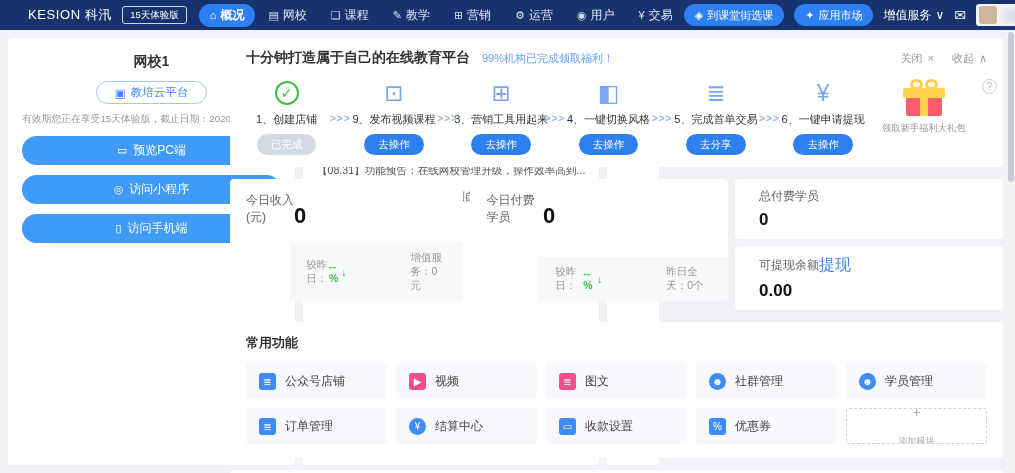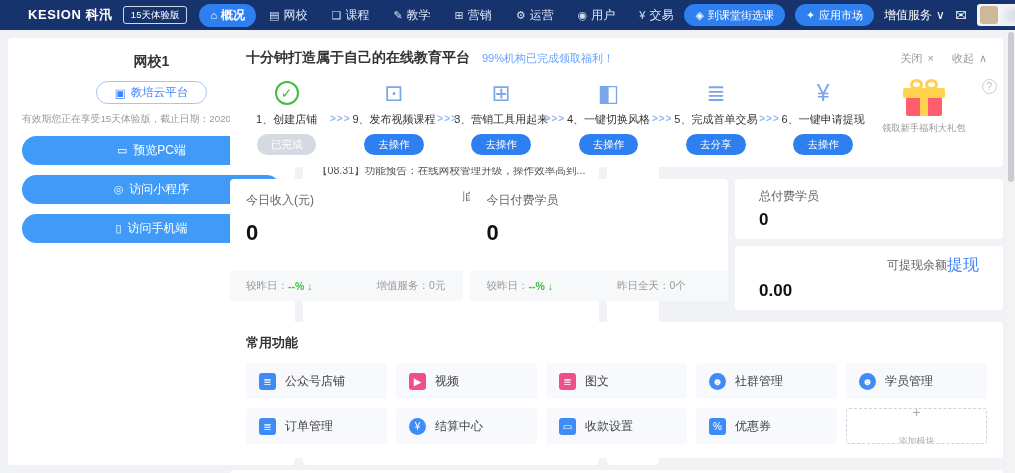--- a/index.html
+++ b/index.html
@@ -1,21 +1,21 @@
 <!DOCTYPE html>
 <html><head>
 <meta charset="utf-8">
 <style>
   *{box-sizing:border-box;margin:0;padding:0}
   html,body{width:1015px;height:473px;overflow:hidden}
   body{font-family:"Liberation Sans","DejaVu Sans",sans-serif;background:#f0f2f5;position:relative}
 
   
   .topnav{height:30px;background:#17336d;display:flex;align-items:center;padding:0 14px;color:#fff}
-  .logo{font-weight:bold;font-size:13px;letter-spacing:.6px;margin-left:14px;white-space:nowrap}
+  .logo{font-weight:normal;font-size:13px;letter-spacing:.6px;margin-left:14px;white-space:nowrap}
   .trial-badge{border:1px solid rgba(255,255,255,.8);border-radius:3px;font-size:9.5px;padding:1.5px 7px;margin-left:10px;white-space:nowrap}
   .menu{display:flex;align-items:center;gap:2px;margin-left:12px}
   .menu-item{display:flex;align-items:center;gap:4px;font-size:12px;color:#dde6f7;padding:3px 11px;border-radius:999px;cursor:pointer;white-space:nowrap}
   .menu-item.active{background:#2e7ff0;color:#fff;font-weight:bold}
   .mi-icon{font-size:11px;opacity:.95}
   .nav-right{margin-left:auto;display:flex;align-items:center;gap:10px}
   .pill-btn{background:#2e7ff0;border:none;color:#fff;font-size:11px;padding:3.5px 11px;border-radius:999px;display:flex;gap:4px;align-items:center;cursor:pointer;white-space:nowrap}
   .value-added{font-size:12px;display:flex;gap:4px;align-items:center;cursor:pointer;white-space:nowrap}
   .mail{font-size:14px;cursor:pointer}
   .user-box{display:flex;align-items:center;gap:5px;background:rgba(255,255,255,.95);border-radius:3px;padding:2px 3px;cursor:pointer}
@@ -64,32 +64,32 @@
   .gift .bow-l,.gift .bow-r{position:absolute;top:0;width:13px;height:11px;border:3px solid #ffcf4d;border-radius:50%;background:transparent}
   .gift .bow-l{left:7px}.gift .bow-r{right:7px}
   .gift .lid{position:absolute;top:9px;left:0;width:42px;height:10px;background:#ffd34d;border-radius:2px}
   .gift .bx{position:absolute;top:19px;left:3px;width:36px;height:18px;background:#ff5d6e;border-radius:0 0 2px 2px}
   .gift .stripe{position:absolute;top:19px;left:17px;width:8px;height:18px;background:#ffd34d}
   .gift-caption{font-size:9.3px;color:#999;margin-top:5px;white-space:nowrap}
   .help-circle{width:15px;height:15px;border:1px solid #ccc;border-radius:50%;color:#bbb;font-size:10px;display:flex;align-items:center;justify-content:center;flex-shrink:0;margin-top:2px;cursor:pointer}
 
   
   .stats-row{display:flex;gap:7px}
-  .stat-big{padding:13px 16px 0;display:flex;flex-direction:column;height:122px;overflow:hidden}
+  .stat-big{padding:13px 16px 0;display:flex;flex-direction:row;height:122px;overflow:hidden}
   .stat-big.b1{flex:1}.stat-big.b2{flex:1.12}
   .stat-label{font-size:12px;color:#666}
   .stat-value{font-size:22px;font-weight:bold;color:#111;margin-top:11px}
   .stat-footer{margin-top:auto;background:#f7f8fa;margin-left:-16px;margin-right:-16px;padding:8px 16px;display:flex;align-items:center;font-size:10.5px;color:#999}
   .green{color:#3fbf3f;font-weight:bold}
   .arrow{color:#3fbf3f;margin-left:3px}
   .yday{margin-left:64px;color:#999}
   .stats-col{width:268px;flex-shrink:0;display:flex;flex-direction:column;gap:7px}
   .stat-small{flex:1;padding:9px 24px}
   .stat-small .stat-value{font-size:17px;margin-top:5px}
-  .balance-head{display:flex;justify-content:flex-end;align-items:center}
+  .balance-head{display:flex;justify-content:flex-start;align-items:center}
   .withdraw-link{font-size:16px;color:#4083ff;cursor:pointer}
 
   
   .common{padding:12px 16px 14px}
   .section-title{font-size:13px;font-weight:bold;color:#333}
   .tiles{display:grid;grid-template-columns:repeat(5,1fr);gap:9px;margin-top:11px}
   .tile{background:#f7f9fc;border-radius:3px;height:36px;display:flex;align-items:center;padding-left:13px;gap:9px;font-size:12px;color:#444;cursor:pointer;white-space:nowrap;overflow:hidden}
   .tile-icon{width:17px;height:17px;border-radius:3px;color:#fff;font-size:10px;display:flex;align-items:center;justify-content:center;flex-shrink:0}
   .tile-icon.blue{background:#3f8cf7}
   .tile-icon.pink{background:#f0508a}

